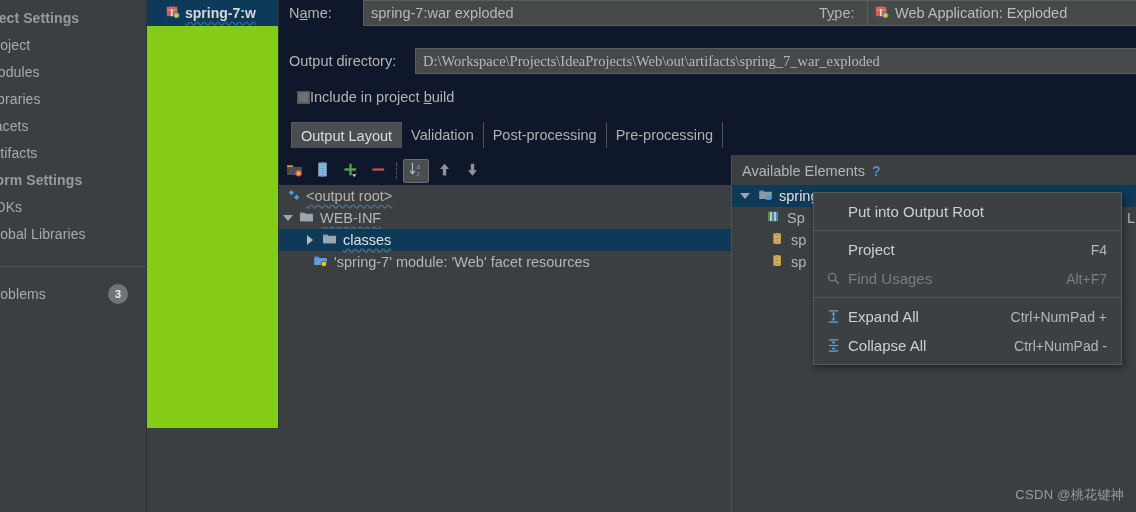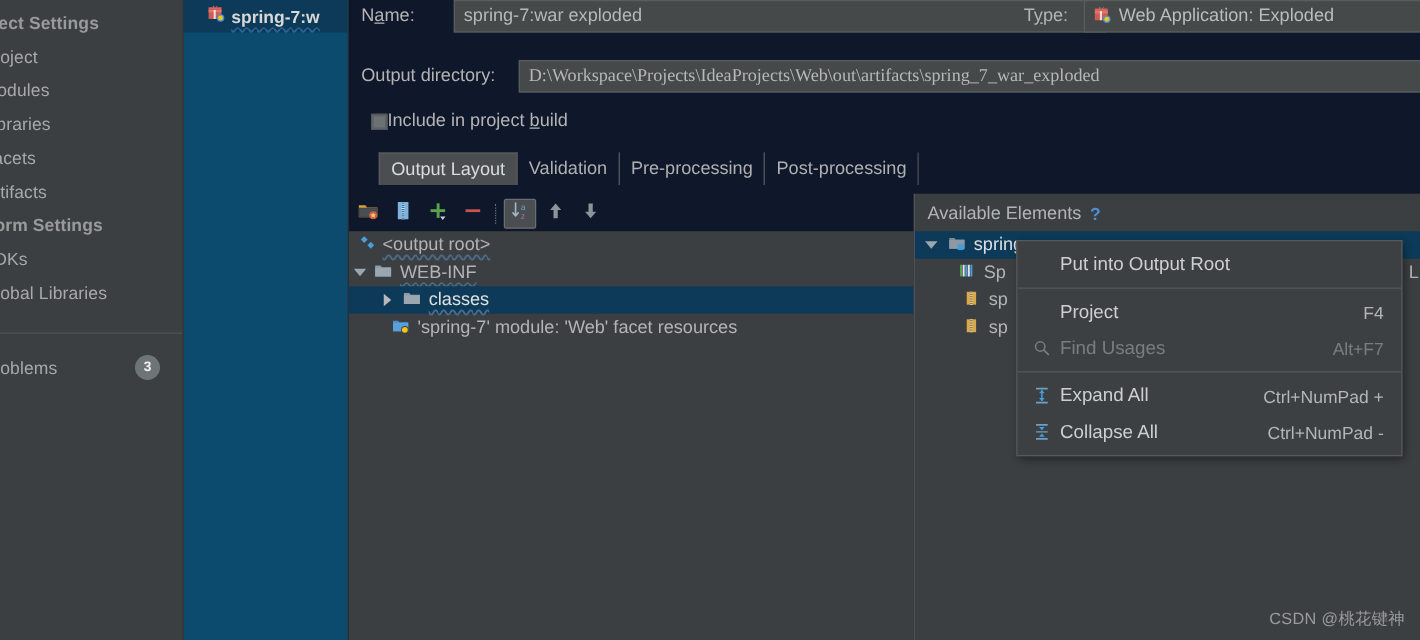--- a/index.html
+++ b/index.html
@@ -50,22 +50,22 @@
   .side-sep {
     position: absolute;
     left: 0; width: 146px; height: 1px;
     background: #4e5254;
   }
 
   
   .artifact-col {
     position: absolute;
     left: 147px; top: 0;
-    width: 131px; height: 512px;
-    background: #0c4a6e;
+    width: 131px; height: 428px;
+    background: #84cc16;
     border-right: 1px solid #323232;
   }
   .artifact-item {
     position: absolute;
     left: 0; top: 0;
     width: 131px; height: 26px;
     background: #0d3a58;
     display: flex;
     align-items: center;
     padding-left: 18px;
@@ -130,21 +130,21 @@
     width: 13px; height: 13px;
     background: #6d7173;
     border: 1px solid #55585a;
     box-shadow: inset 0 0 0 1px #5d6163;
     box-sizing: border-box;
   }
   .chk-label { font-size: 14.5px; color: #b4b4b4; }
 
   
   .tabs {
-    position: absolute; left: 24px; top: 122px;
+    position: absolute; left: 12px; top: 122px;
     height: 26px;
     display: flex;
     align-items: stretch;
     justify-content: flex-end;
   }
   .tab {
     font-size: 14.5px;
     color: #b0b0b0;
     padding: 0 9px;
     display: flex; align-items: center;
@@ -361,24 +361,24 @@
     </div>
 
     <div class="tabs">
       <div class="tab active">
           <span>Output Layout</span>
         </div>
       <div class="tab">
           <span>Validation</span>
         </div>
       <div class="tab">
-          <span>Pre-processing</span>
+          <span>Post-processing</span>
         </div>
       <div class="tab">
-          <span>Post-processing</span>
+          <span>Pre-processing</span>
         </div>
     </div>
 
     <div class="toolbar">
       <div class="tb-btn">
         <span class="ico">
           <svg width="17" height="17" viewBox="0 0 16 16">
             <path d="M1 4h5l1.2 1.6H15V13H1z" fill="#d7a03a"></path>
             <path d="M1 5.8h14V13H1z" fill="#3c3f41"></path>
             <path d="M1.4 6.2h13.2v6.4H1.4z" fill="#4a4e50"></path>

